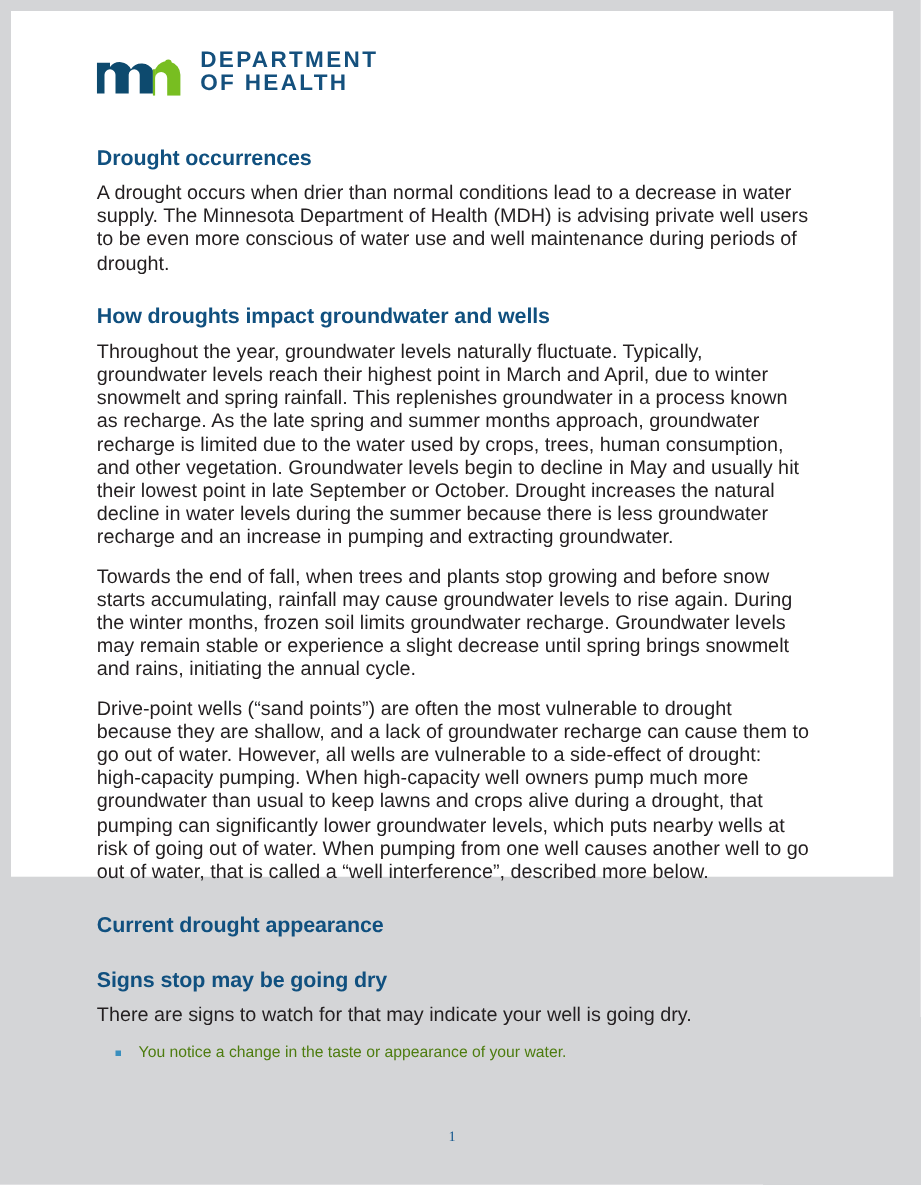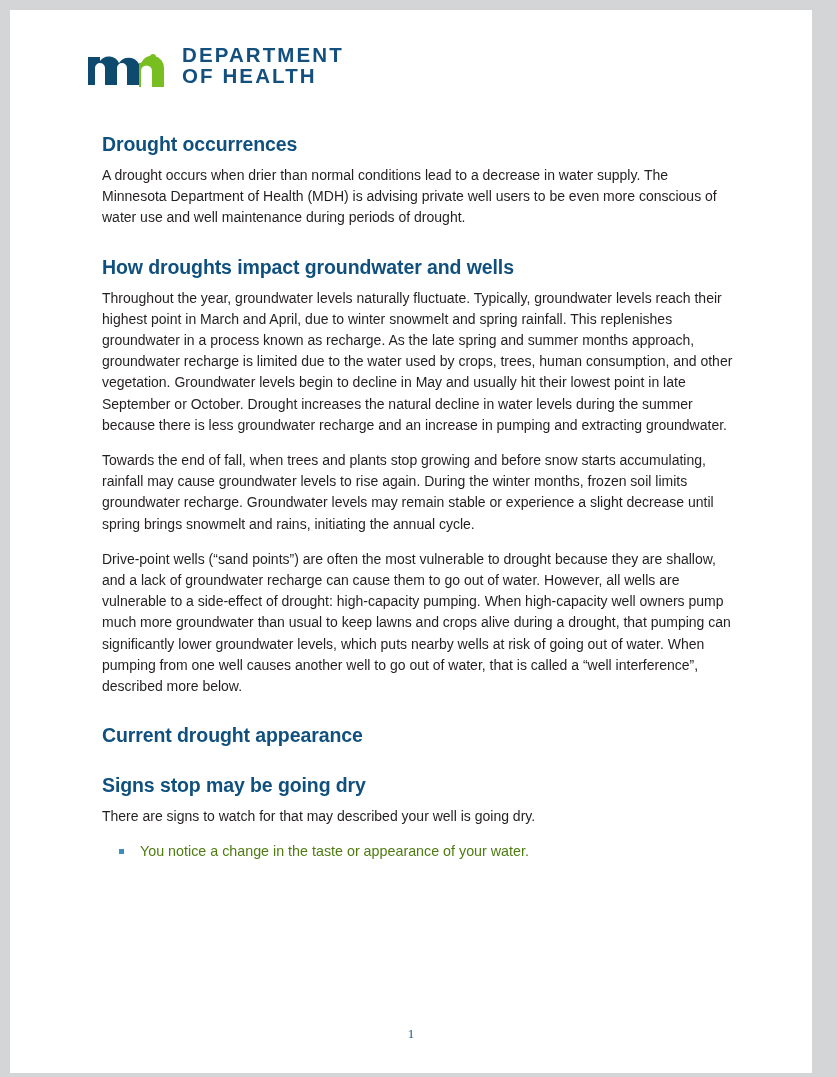--- a/index.html
+++ b/index.html
@@ -11,21 +11,21 @@
     height: 1077px;
     background: #d4d5d7;
     font-family: "Liberation Sans", sans-serif;
     overflow: hidden;
   }
   .page {
     position: absolute;
     left: 10px;
     top: 10px;
     width: 802px;
-    height: 1063px;
+    height: 787px;
     background: #ffffff;
     box-sizing: border-box;
   }
   .content {
     position: absolute;
     left: 78px;
     top: 28px;
     width: 648px;
   }
 
@@ -81,27 +81,26 @@
     font-family: "Liberation Sans", sans-serif;
     font-weight: bold;
     font-size: 19.5px;
     line-height: 24px;
     color: #10507f;
     letter-spacing: -0.1px;
     margin: 0 0 9px 0;
   }
   .section {
     margin-bottom: 26px;
-    margin-left: 14px;
   }
   .section:last-child { margin-bottom: 0; }
 
   p.body-text {
     font-family: "Liberation Sans", sans-serif;
-    font-size: 14px;
+    font-size: 18px;
     line-height: 21.2px;
     color: #231f20;
     margin: 0 0 14px 0;
     text-align: left;
   }
   p.body-text:last-child { margin-bottom: 0; }
 
   a.doc-link {
     color: #17588c;
     text-decoration: underline;
@@ -179,21 +178,21 @@
       <p class="body-text">Towards the end of fall, when trees and plants stop growing and before snow starts accumulating, rainfall may cause groundwater levels to rise again. During the winter months, frozen soil limits groundwater recharge. Groundwater levels may remain stable or experience a slight decrease until spring brings snowmelt and rains, initiating the annual cycle.</p>
       <p class="body-text">Drive-point wells (“sand points”) are often the most vulnerable to drought because they are shallow, and a lack of groundwater recharge can cause them to go out of water. However, all wells are vulnerable to a side-effect of drought: high-capacity pumping. When high-capacity well owners pump much more groundwater than usual to keep lawns and crops alive during a drought, that pumping can significantly lower groundwater levels, which puts nearby wells at risk of going out of water. When pumping from one well causes another well to go out of water, that is called a “well interference”, described more below.</p>
     </div>
 
     <div class="section">
       <h2 class="section-heading">Current drought appearance</h2>
     </div>
 
     <div class="section">
       <h2 class="section-heading">Signs stop may be going dry</h2>
-      <p class="body-text">There are signs to watch for that may described your well is going dry.</p>
+      <p class="body-text">There are signs to watch for that may indicate your well is going dry.</p>
       <ul class="bullet-list">
         <li>
           <span class="bullet-marker"></span>
           <span>You notice a change in the taste or appearance of your water.</span>
         </li>
       </ul>
     </div>
 
   </div>
 

